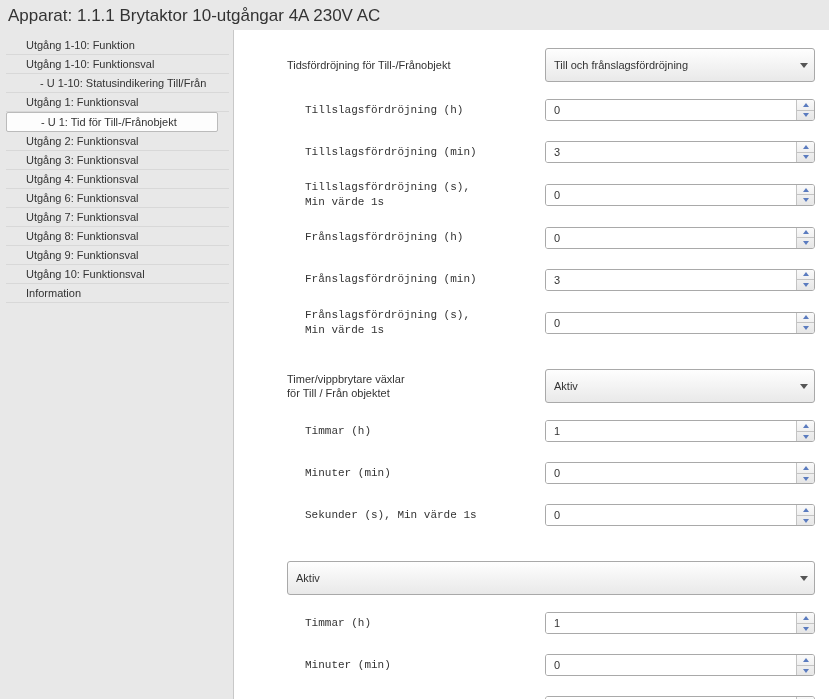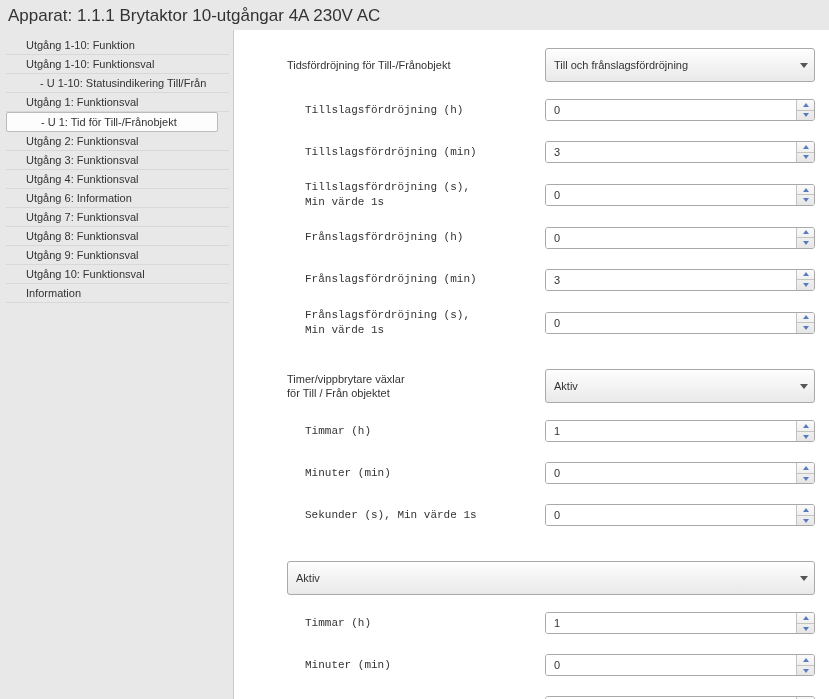--- a/index.html
+++ b/index.html
@@ -139,21 +139,21 @@
 <div class="container">
   <div class="sidebar" id="sidebar">
       <div class="tree-item">Utgång 1-10: Funktion</div>
       <div class="tree-item">Utgång 1-10: Funktionsval</div>
       <div class="tree-item indent1">- U 1-10: Statusindikering Till/Från</div>
       <div class="tree-item">Utgång 1: Funktionsval</div>
       <div class="tree-item indent1 selected">- U 1: Tid för Till-/Frånobjekt</div>
       <div class="tree-item">Utgång 2: Funktionsval</div>
       <div class="tree-item">Utgång 3: Funktionsval</div>
       <div class="tree-item">Utgång 4: Funktionsval</div>
-      <div class="tree-item">Utgång 6: Information</div>
+      <div class="tree-item">Utgång 6: Funktionsval</div>
       <div class="tree-item">Utgång 7: Funktionsval</div>
       <div class="tree-item">Utgång 8: Funktionsval</div>
       <div class="tree-item">Utgång 9: Funktionsval</div>
       <div class="tree-item">Utgång 10: Funktionsval</div>
       <div class="tree-item">Information</div>
     </div>
 
   <div class="main">
 
     <div class="row">

